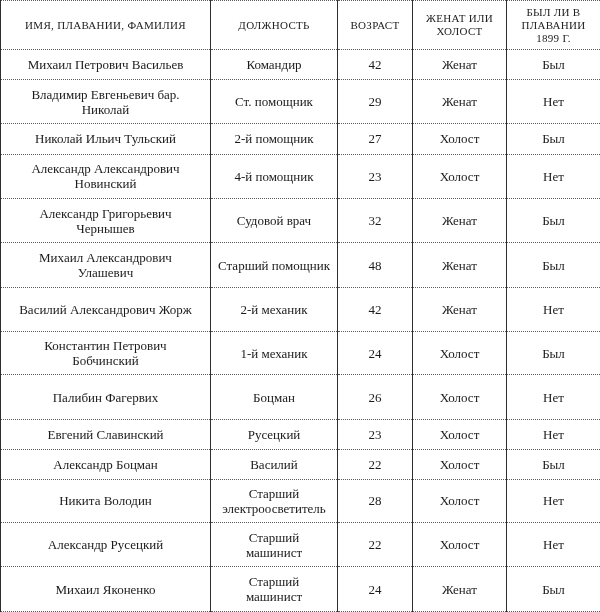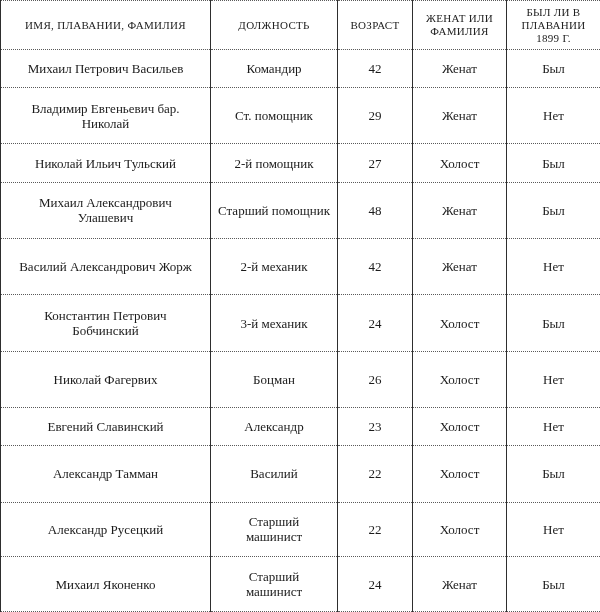--- a/index.html
+++ b/index.html
@@ -68,21 +68,21 @@
     <col class="c-age">
     <col class="c-marital">
     <col class="c-voyage">
   </colgroup>
   <thead>
     <tr>
       <th>ИМЯ, ПЛАВАНИИ, ФАМИЛИЯ</th>
       <th>ДОЛЖНОСТЬ</th>
       <th>ВОЗРАСТ</th>
       <th>ЖЕНАТ ИЛИ
-ФАМИЛИЯ</th>
+ХОЛОСТ</th>
       <th>БЫЛ ЛИ В
 ПЛАВАНИИ
 1899 Г.</th>
     </tr>
   </thead>
   <tbody id="crew-body">
   <tr>
     <td>Михаил Петрович Васильев</td>
     <td>Командир</td>
     <td>42</td>
@@ -101,21 +101,37 @@
 
   <tr>
     <td>Николай Ильич Тульский</td>
     <td>2-й помощник</td>
     <td>27</td>
     <td>Холост</td>
     <td>Был</td>
   </tr>
 
 
-
+  <tr>
+    <td>Александр Александрович
+Новинский</td>
+    <td>4-й помощник</td>
+    <td>23</td>
+    <td>Холост</td>
+    <td>Нет</td>
+  </tr>
+
+  <tr>
+    <td>Александр Григорьевич
+Чернышев</td>
+    <td>Судовой врач</td>
+    <td>32</td>
+    <td>Женат</td>
+    <td>Был</td>
+  </tr>
 
   <tr>
     <td>Михаил Александрович
 Улашевич</td>
     <td>Старший помощник</td>
     <td>48</td>
     <td>Женат</td>
     <td>Был</td>
   </tr>
 
@@ -123,50 +139,58 @@
     <td>Василий Александрович Жорж</td>
     <td>2-й механик</td>
     <td>42</td>
     <td>Женат</td>
     <td>Нет</td>
   </tr>
 
   <tr>
     <td>Константин Петрович
 Бобчинский</td>
-    <td>3-й механик</td>
+    <td>1-й механик</td>
     <td>24</td>
     <td>Холост</td>
     <td>Был</td>
   </tr>
 
   <tr>
-    <td>Николай Фагервих</td>
+    <td>Палибин Фагервих</td>
     <td>Боцман</td>
     <td>26</td>
     <td>Холост</td>
     <td>Нет</td>
   </tr>
 
   <tr>
     <td>Евгений Славинский</td>
-    <td>Александр</td>
+    <td>Русецкий</td>
     <td>23</td>
     <td>Холост</td>
     <td>Нет</td>
   </tr>
 
   <tr>
-    <td>Александр Тамман</td>
+    <td>Александр Боцман</td>
     <td>Василий</td>
     <td>22</td>
     <td>Холост</td>
     <td>Был</td>
   </tr>
 
+  <tr>
+    <td>Никита Володин</td>
+    <td>Старший
+электроосветитель</td>
+    <td>28</td>
+    <td>Холост</td>
+    <td>Нет</td>
+  </tr>
 
 
 
   <tr>
     <td>Александр Русецкий</td>
     <td>Старший
 машинист</td>
     <td>22</td>
     <td>Холост</td>
     <td>Нет</td>

